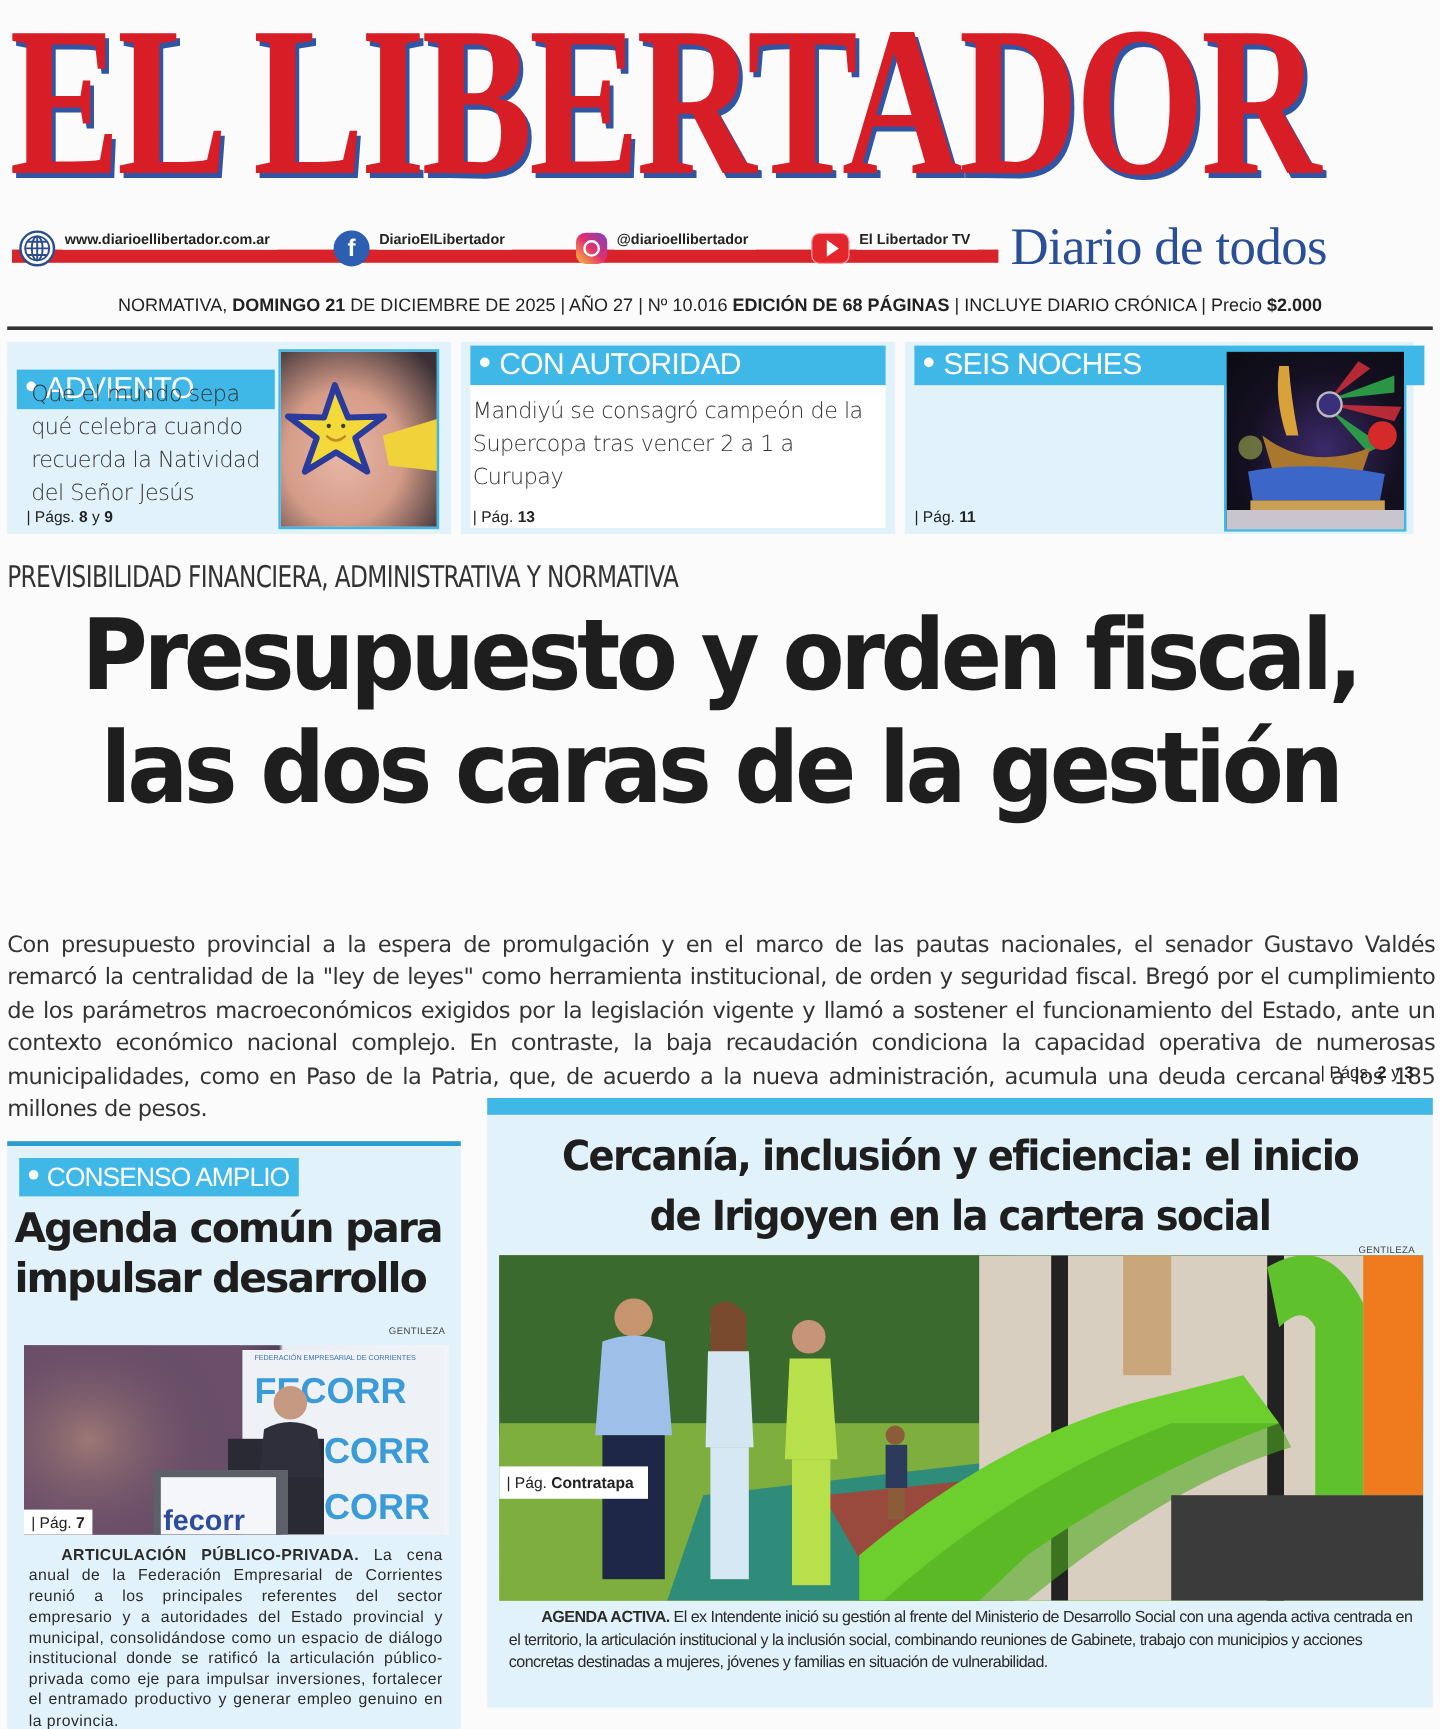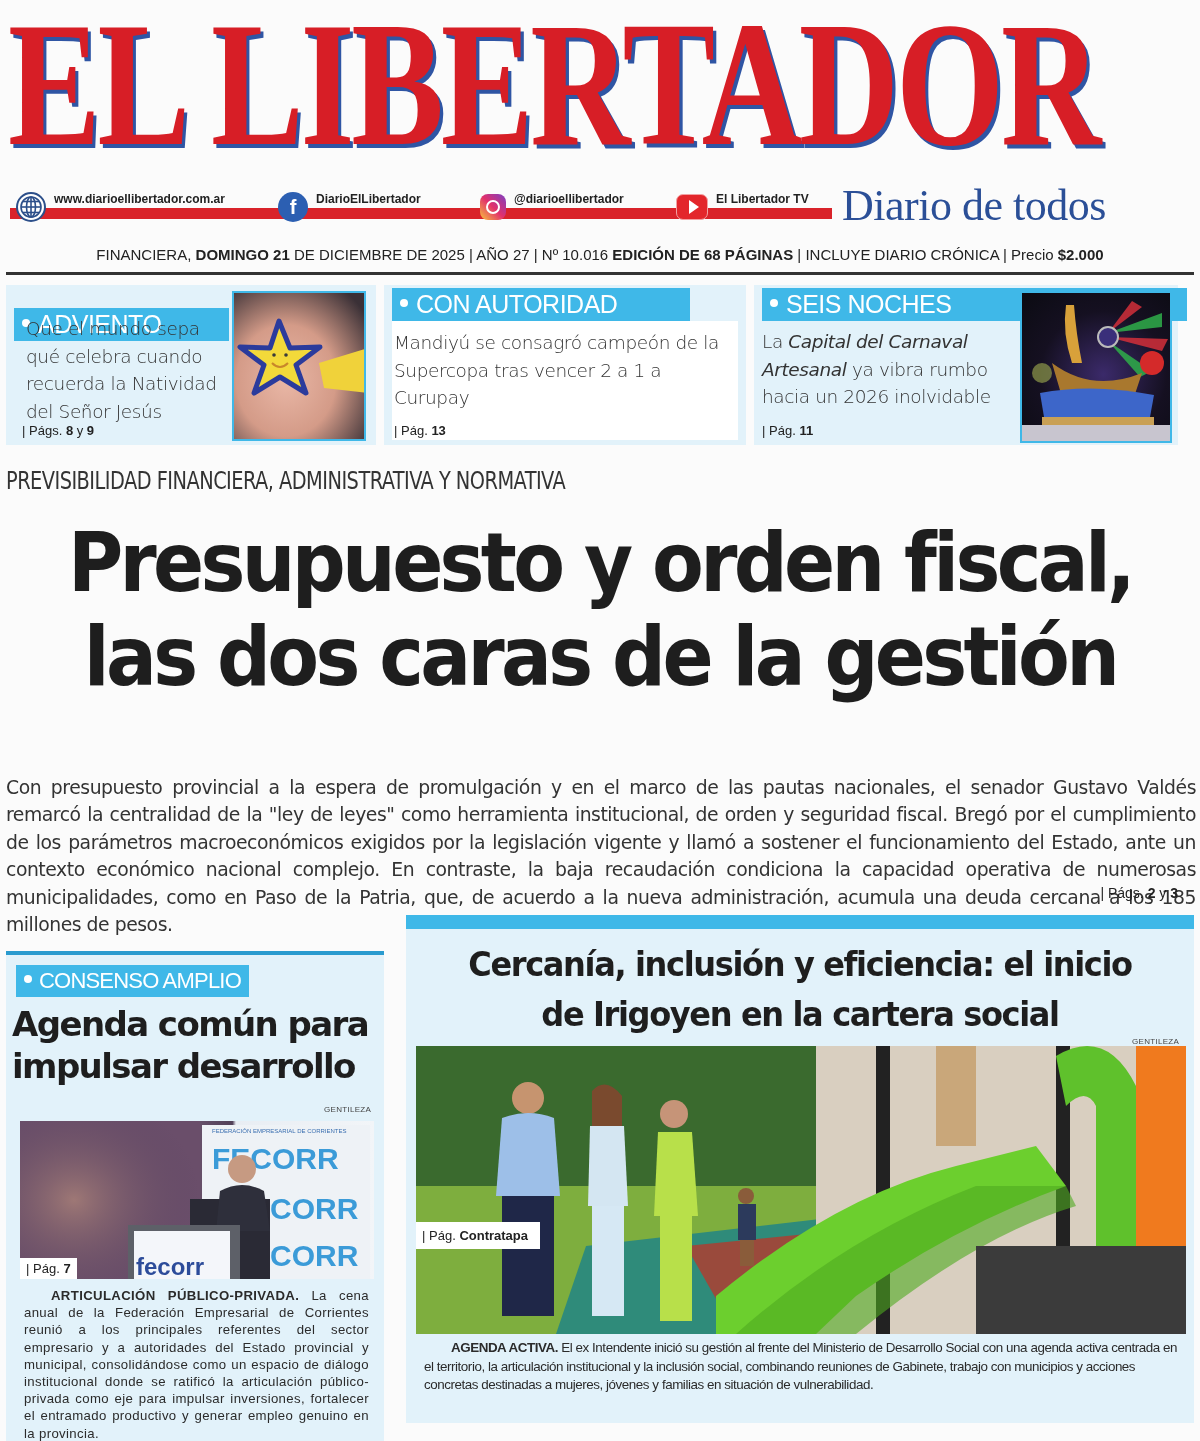--- a/index.html
+++ b/index.html
@@ -46,21 +46,21 @@
   .teaser .photo { position: absolute; border: 2px solid #3fb8e8; overflow: hidden; }
   .teaser-mid { background: #e2f2fa; }
   .teaser-mid .inner { position: absolute; left: 8px; top: 36px; right: 8px; bottom: 5px; background: #fff; }
 
   
   .ph-star { background: radial-gradient(ellipse at 40% 60%, #e9b7a6 0%, #d49b88 45%, #3a3036 90%); }
   .ph-carnaval { background: radial-gradient(ellipse at 55% 55%, #3b2a6a 0%, #151021 55%, #0b0b12 100%); }
 
   
   .kicker { position: absolute; left: 6px; top: 465px; font-family: "Liberation Sans Narrow", "DejaVu Sans Condensed", "DejaVu Sans", sans-serif; font-size: 25px; color: #333; letter-spacing: -0.6px; line-height: 32px; transform: scaleX(0.86); transform-origin: left; white-space: nowrap; }
-  .headline { position: absolute; left: 0; top: 500px; width: 1200px; text-align: center; font-family: "DejaVu Sans", sans-serif; font-weight: bold; font-size: 82px; line-height: 94px; color: #1e1e1e; letter-spacing: -4px; margin-top: 16px; }
+  .headline { position: absolute; left: 0; top: 500px; width: 1200px; text-align: center; font-family: "DejaVu Sans", sans-serif; font-weight: bold; font-size: 82px; line-height: 94px; color: #1e1e1e; letter-spacing: -4px; }
   .headline span { display: block; transform: scaleX(0.92); }
 
   .lede { position: absolute; left: 6px; top: 774px; width: 1190px; font-family: "DejaVu Sans", sans-serif; font-weight: 400; font-size: 18.8px; line-height: 27.4px; color: #333; text-align: justify; text-align-last: left; letter-spacing: -0.45px; }
   .lede-pg { position: absolute; right: 22px; top: 885px; font-size: 14px; color: #222; }
   .lede-pg b { font-weight: bold; }
 
   
   .box-left { position: absolute; left: 6px; top: 951px; width: 378px; height: 508px; background: #e2f2fa; border-top: 4px solid #2a9bcf; }
   .box-left .tag { position: absolute; left: 10px; top: 10px; height: 32px; background: #3fb8e8; color: #fff; font-family: "Liberation Sans", sans-serif; font-size: 22px; line-height: 32px; padding: 0 8px; letter-spacing: -0.8px; }
   .box-left .tag .dot { display: inline-block; width: 8px; height: 8px; border-radius: 50%; background: #fff; margin-right: 7px; vertical-align: middle; position: relative; top: -3px; }
@@ -115,21 +115,21 @@
     <span class="ico ico-yt">
         <span class="tri"></span>
       </span>
     <span class="lbl">El Libertador TV</span>
   </a>
 </div>
 
 <div class="tagline">Diario de todos</div>
 
 <div class="dateline">
-  <span>FINANCIERA,</span>
+  <span>NORMATIVA,</span>
   <b>DOMINGO 21</b>
   <span>DE DICIEMBRE DE 2025</span><span> | </span><span>AÑO 27</span><span> | </span><span>Nº 10.016</span>
   <b>EDICIÓN DE 68 PÁGINAS</b><span> | </span><span>INCLUYE DIARIO CRÓNICA</span><span> | </span><span>Precio</span>
   <b>$2.000</b>
 </div>
 <div class="rule-thick"></div>
 
 <article class="teaser" style="left:6px; width:370px;">
   <div class="tag" style="width:215px;margin-top:20px;"><span class="dot"></span><span>ADVIENTO</span></div>
   <div class="txt" style="left:20px; top:30px; width:210px;">Que el mundo sepa qué celebra cuando recuerda la Natividad del Señor Jesús</div>
@@ -139,29 +139,28 @@
       <path d="M85 70 L134 55 L134 100 L90 95 Z" fill="#f0d23a"></path>
       <polygon points="45,28 56,55 86,54 62,72 72,100 46,84 20,100 30,72 6,54 36,55" fill="#f3d93a" stroke="#2b3b9c" stroke-width="5" stroke-linejoin="round"></polygon>
       <circle cx="40" cy="62" r="1.8" fill="#3a3a3a"></circle>
         <circle cx="52" cy="62" r="1.8" fill="#3a3a3a"></circle>
       <path d="M38 70 Q46 78 54 70" stroke="#c8862a" stroke-width="2" fill="none"></path>
     </svg>
   </div>
 </article>
 
 <article class="teaser teaser-mid" style="left:384px; width:362px;">
-  <div class="tag" style="width:298px;"><span class="dot"></span><span>CON AUTORIDAD</span></div>
+  <div class="tag" style="width:346px;"><span class="dot"></span><span>CON AUTORIDAD</span></div>
   <div class="inner"></div>
   <div class="txt" style="left:10px; top:44px; width:340px;">Mandiyú se consagró campeón de la Supercopa tras vencer 2 a 1 a Curupay</div>
   <div class="pg" style="left:10px; top:138px;">| <span>Pág.</span> <b>13</b></div>
 </article>
 
 <article class="teaser" style="left:754px; width:424px;">
   <div class="tag" style="width:425px;"><span class="dot"></span><span>SEIS NOCHES</span></div>
-  <div class="txt" style="left:8px; top:43px; width:262px;"><span>La </span><i>Capital del Carnaval Artesanal</i><span> ya vibra rumbo hacia un 2026 inolvidable</span></div>
   <div class="pg" style="left:8px; top:138px;">| <span>Pág.</span> <b>11</b></div>
   <div class="photo ph-carnaval" style="left:266px; top:6px; width:152px; height:152px;">
     <svg width="152" height="152" viewBox="0 0 152 152">
       <g opacity="0.85">
         <path d="M86 40 L140 20 L140 34 Z" fill="#2fae4a"></path>
           <path d="M86 44 L146 46 L140 58 Z" fill="#d32f3a"></path>
           <path d="M86 48 L130 78 L118 84 Z" fill="#2fae4a"></path>
           <path d="M86 40 L110 8 L120 14 Z" fill="#d32f3a"></path>
       </g>
       <circle cx="86" cy="44" r="10" fill="#3a2f7a" stroke="#bbb" stroke-width="2"></circle>

